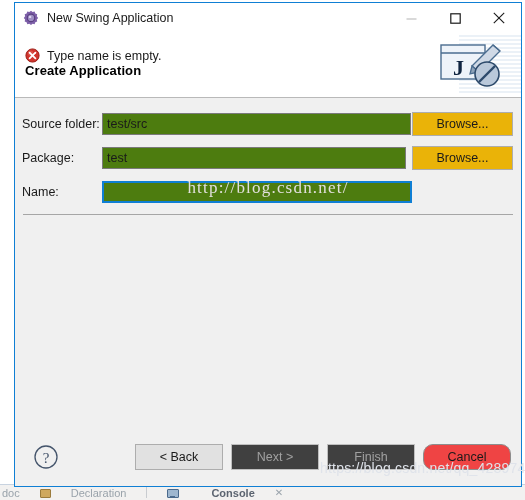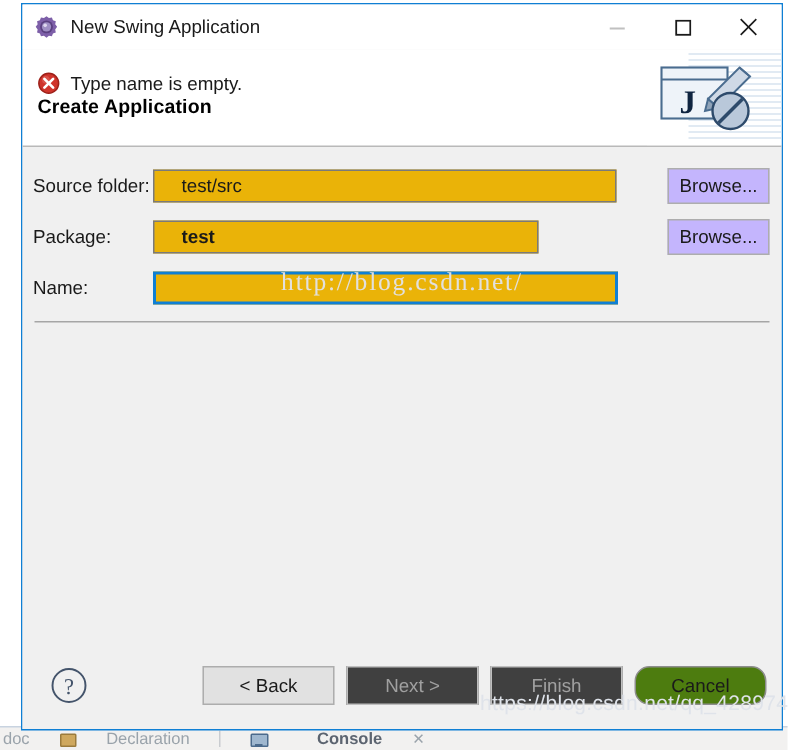--- a/index.html
+++ b/index.html
@@ -178,44 +178,44 @@
     box-sizing: border-box;
   }
   .form-label {
     width: 80px;
     flex: none;
     font-size: 12.5px;
     color: #1a1a1a;
   }
   .form-input {
     height: 22px;
-    background: #eab308;
+    background: #4d7c0f;
     border: 1px solid #7a7a7a;
     box-sizing: border-box;
     font-size: 12.5px;
     color: #1a1a1a;
-    padding: 0 18px;
+    padding: 0 4px;
     display: flex;
     align-items: center;
     font-family: "Liberation Sans", sans-serif;
     outline: none;
   }
   .form-input.wide { width: 309px; }
-  .form-input.mid { width: 257px; font-weight: bold; }
+  .form-input.mid { width: 304px; }
   .form-input.focused {
     border: 2px solid #0f7fd4;
     width: 310px;
   }
   .browse-btn {
-    width: 68px;
+    width: 101px;
     height: 24px;
     margin-left: auto;
     margin-right: 8px;
     flex: none;
-    background: #c4b5fd;
+    background: #eab308;
     border: 1px solid #adadad;
     box-sizing: border-box;
     font-size: 12.5px;
     color: #1a1a1a;
     display: flex;
     align-items: center;
     justify-content: center;
     font-family: "Liberation Sans", sans-serif;
   }
   #body-separator {
@@ -270,21 +270,21 @@
     justify-content: center;
     font-family: "Liberation Sans", sans-serif;
     margin-left: 8px;
   }
   .nav-btn.disabled {
     color: #a0a0a0;
     background: #404040;
     border-color: #bfbfbf;
   }
   .nav-btn.default {
-    background: #4d7c0f;
+    background: #ef4444;
     border-color: #8d8d8d;
     border-radius: 10px;
   }
   #watermark-footer {
     position: absolute;
     left: 305px;
     top: 32px;
     font-size: 14px;
     font-family: "Liberation Sans", sans-serif;
     color: #dfe3ea;

